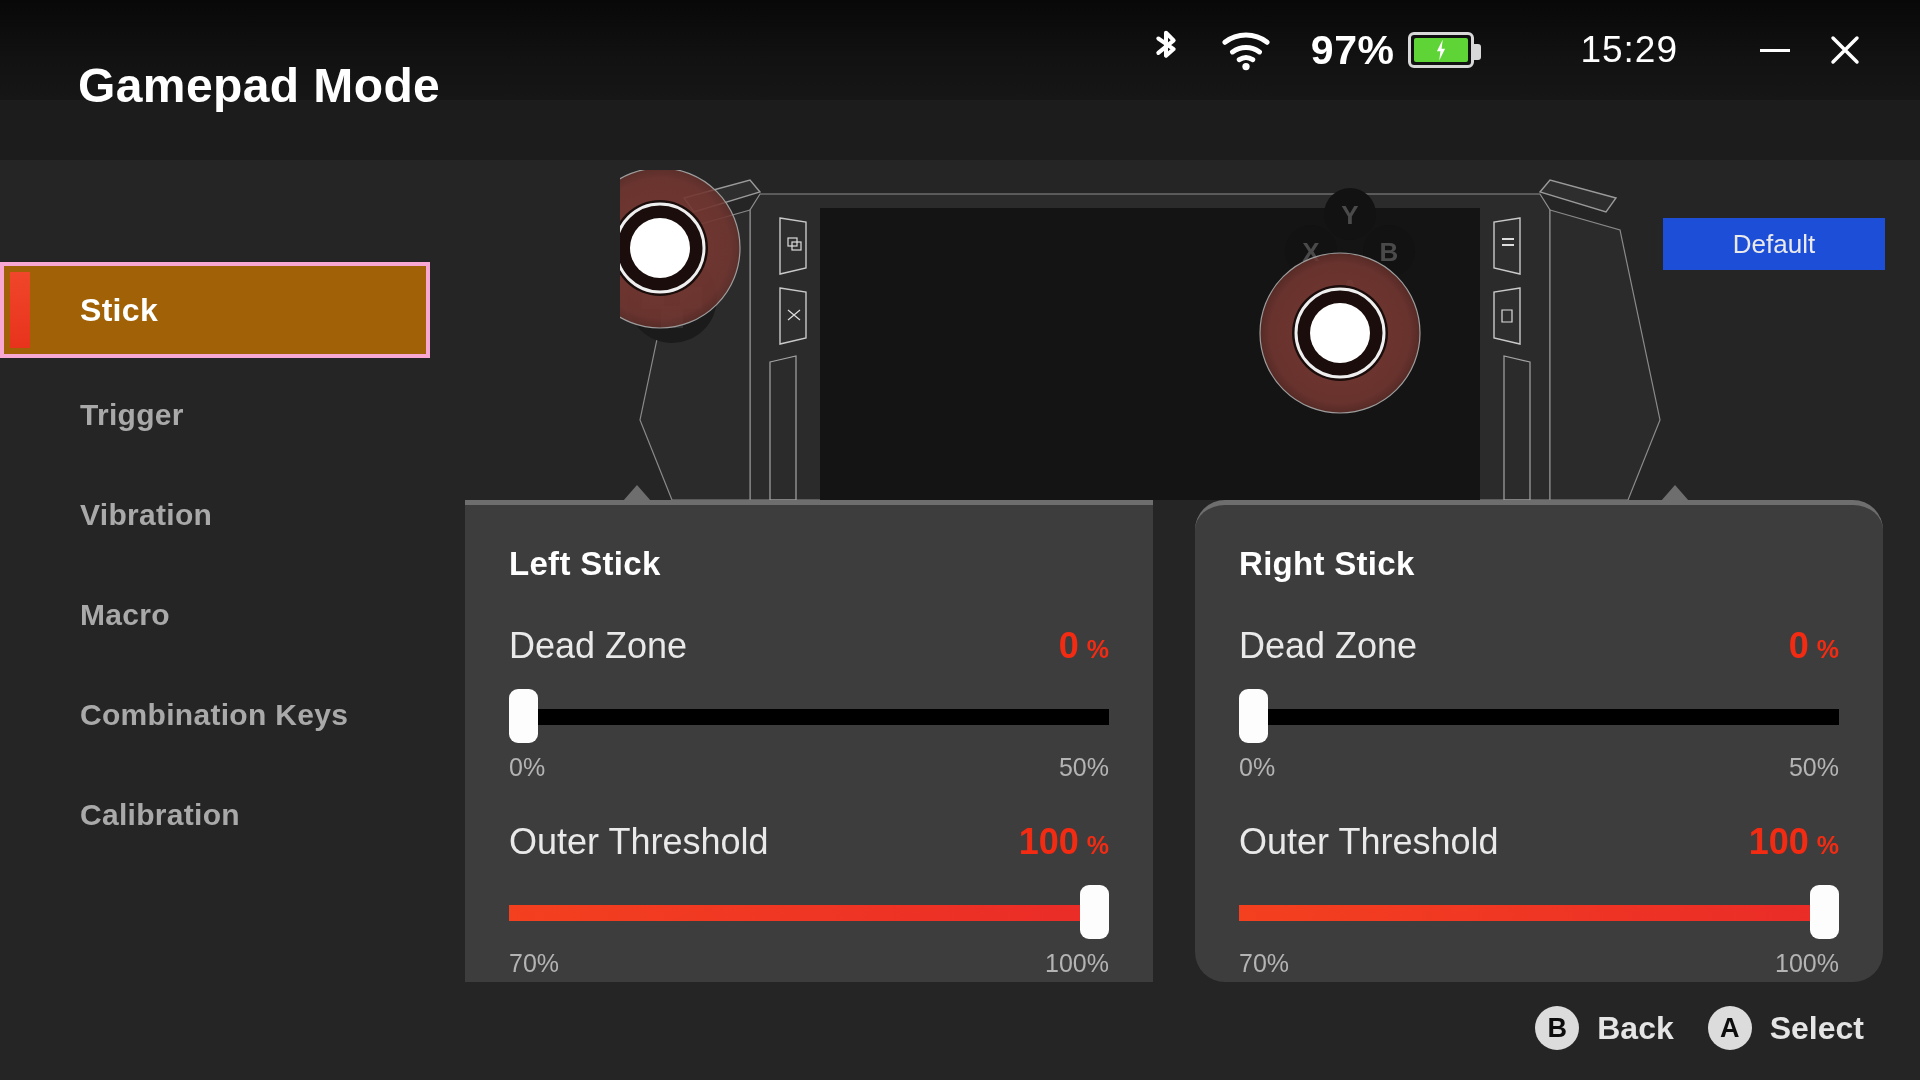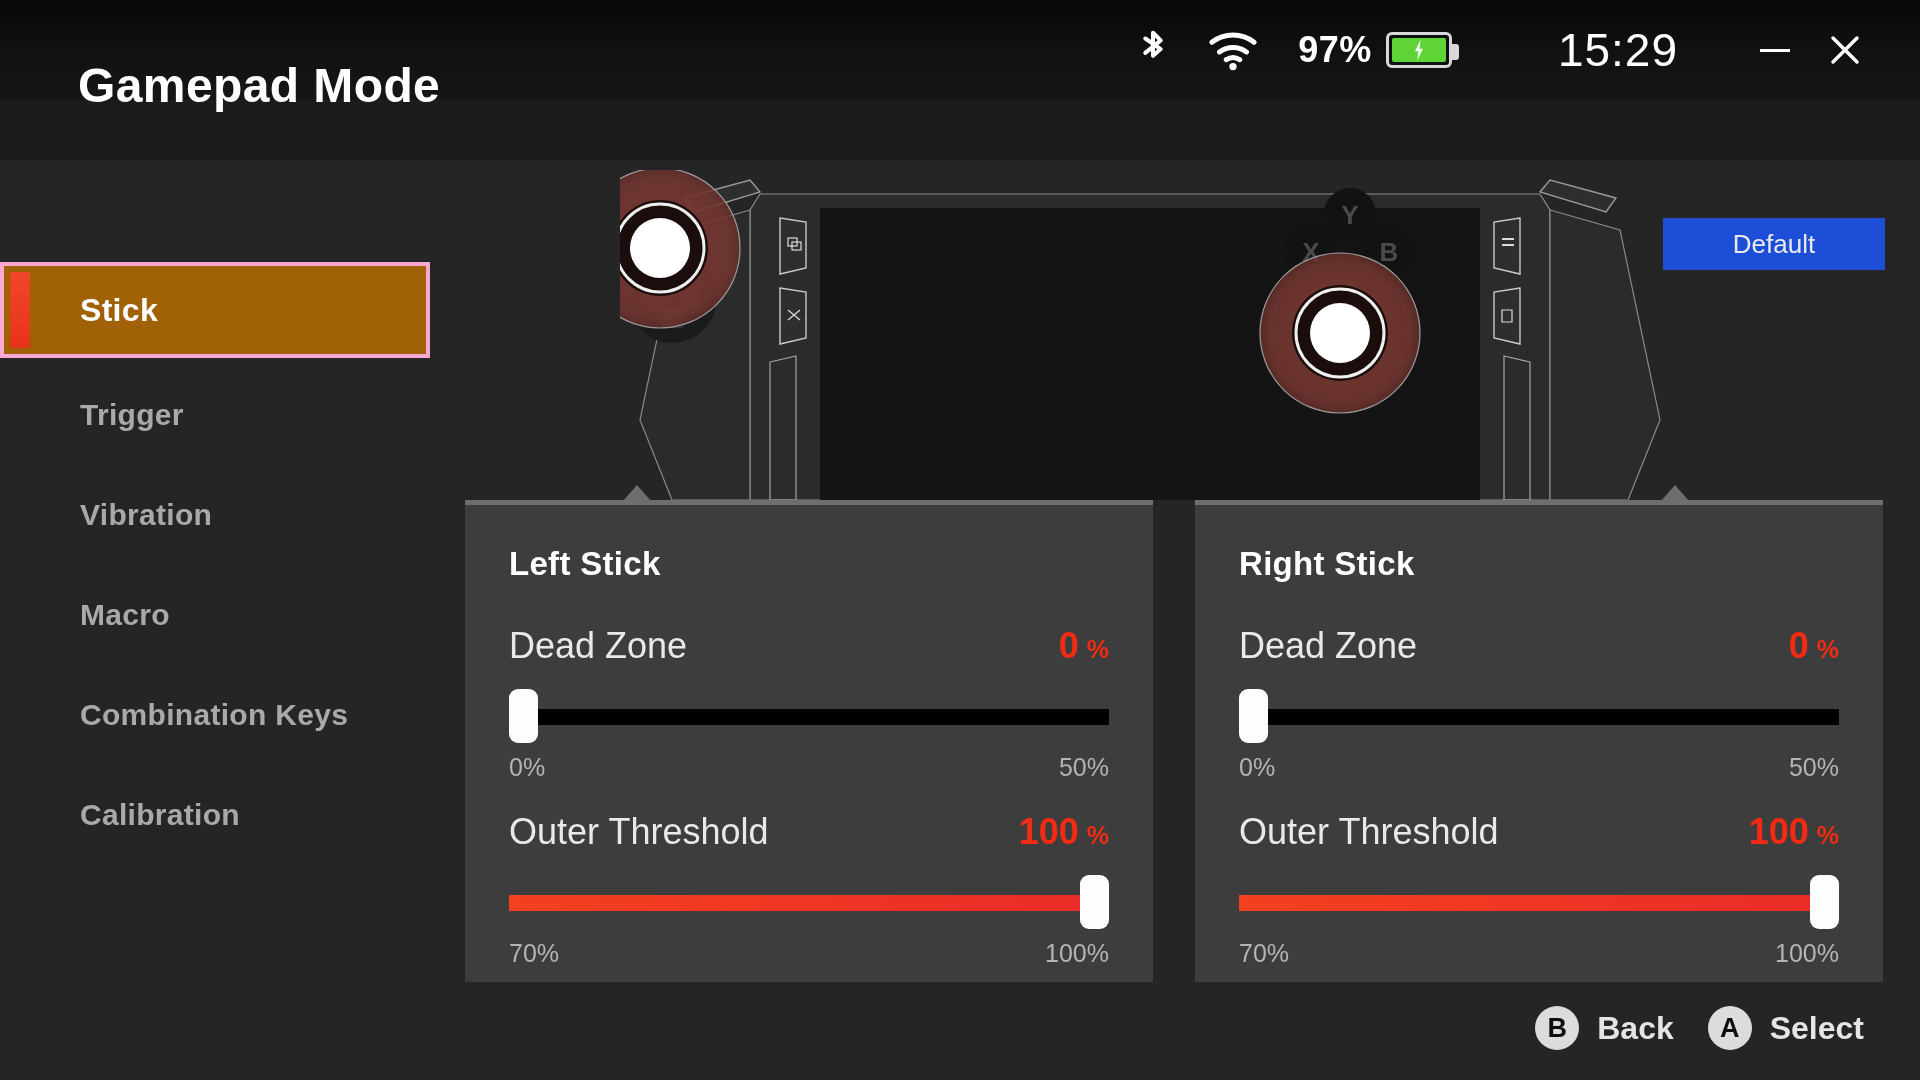--- a/index.html
+++ b/index.html
@@ -18,39 +18,39 @@
     display:flex; align-items:center;
   }
   .status-cluster{
     position:absolute; right:0; top:0; height:100px;
     display:flex; align-items:center; gap:0;
   }
   .st-icon{ display:flex; align-items:center; justify-content:center; }
   .bt-icon{ width:46px; height:46px; margin-right:32px; }
   .wifi-icon{ width:50px; height:44px; margin-right:40px; }
   .batt-pct{
-    font-size:36px; font-weight:600; color:#fff; letter-spacing:0.5px;
+    font-size:41px; font-weight:600; color:#fff; letter-spacing:0.5px;
     margin-right:14px;
   }
   .batt-shell{
     width:66px; height:36px; border:3px solid #d8d8d8; border-radius:6px;
     position:relative; display:flex; align-items:center; justify-content:center;
     margin-right:8px;
   }
   .batt-shell:after{
     content:""; position:absolute; right:-10px; top:9px; width:7px; height:16px;
     background:#d8d8d8; border-radius:0 3px 3px 0;
   }
   .batt-fill{
     position:absolute; left:3px; top:3px; right:3px; bottom:3px;
     background:#5ed437; border-radius:2px;
   }
   .bolt{ position:relative; z-index:2; }
   .clock{
-    font-size:46px; font-weight:400; color:#fff; margin-left:98px; margin-right:62px;
+    font-size:37px; font-weight:400; color:#fff; margin-left:98px; margin-right:62px;
     letter-spacing:1px;
   }
   .winbtn{
     width:70px; height:70px; display:flex; align-items:center; justify-content:center;
   }
   .min-glyph{ width:30px; height:3px; background:#ffffff; }
 
   
   .page-title{
     position:absolute; left:78px; top:58px;
@@ -99,37 +99,37 @@
     display:flex; align-items:center; justify-content:center;
   }
 
   
   .panel{
     position:absolute; top:500px; width:688px; height:482px;
     background:#3d3d3d;
     border-top:5px solid #6e6e6e;
   }
   .panel.left{ left:465px; }
-  .panel.right{ left:1195px; }
+  .panel.right{ left:1195px;border-radius:30px; }
   .panel .notch{
     position:absolute; top:-20px; width:0; height:0;
     border-left:14px solid transparent; border-right:14px solid transparent;
     border-bottom:16px solid #6e6e6e;
   }
   .panel.left .notch{ left:158px; }
   .panel.right .notch{ left:466px; }
 
   .panel-title{
     position:absolute; left:44px; top:40px;
     font-size:33px; font-weight:700; color:#fff; letter-spacing:0.3px;
   }
 
   .slider-group{ position:absolute; left:44px; width:600px; }
   .sg-dead{ top:120px; }
-  .sg-outer{ top:306px; }
+  .sg-outer{ top:316px; }
 
   .sg-head{ display:flex; align-items:baseline; justify-content:space-between; }
   .sg-label{ font-size:36px; color:#e9e9e9; font-weight:400; }
   .sg-value{ display:flex; align-items:baseline; }
   .sg-num{ font-size:36px; font-weight:700; color:#f42b13; }
   .sg-unit{ font-size:25px; font-weight:600; color:#f42b13; margin-left:8px; }
 
   .track-row{ position:relative; height:56px; margin-top:22px; }
   .track{
     position:absolute; left:0; top:20px; width:600px; height:16px;

